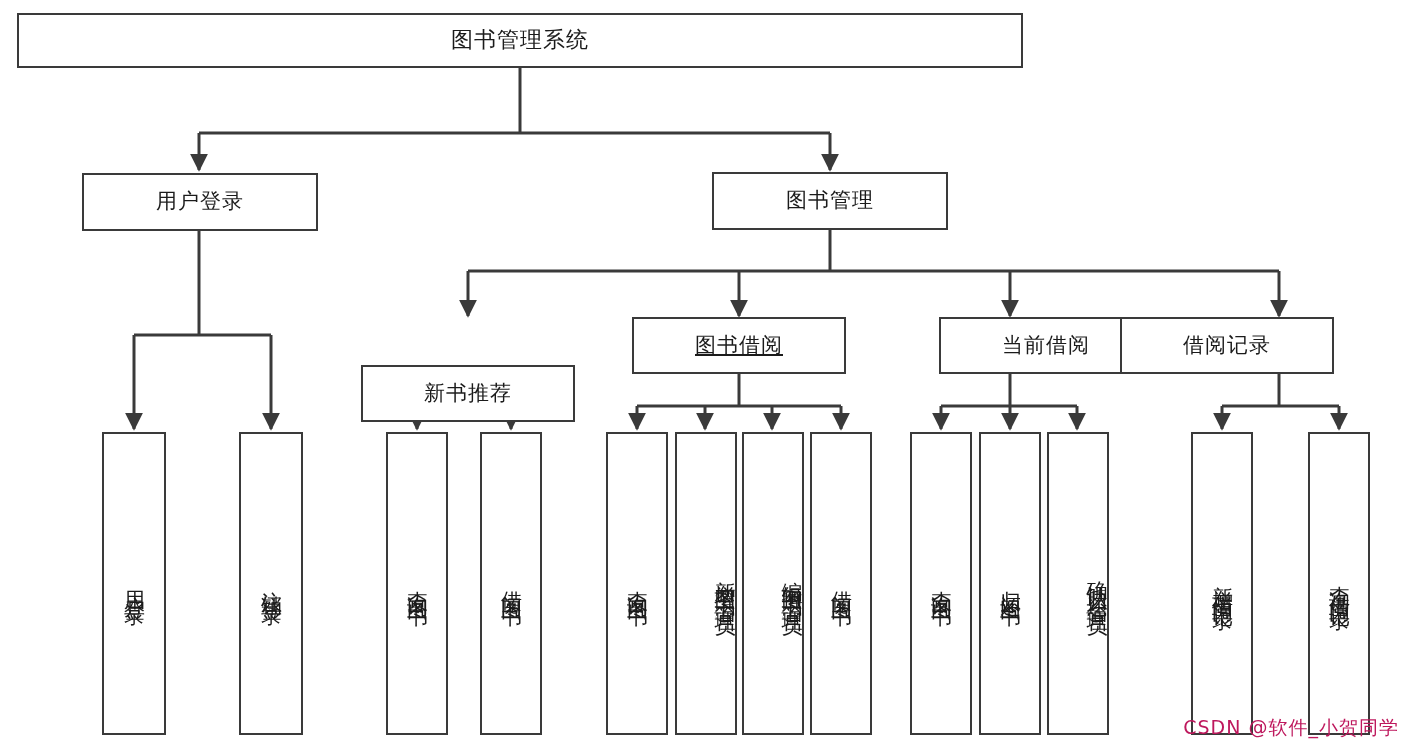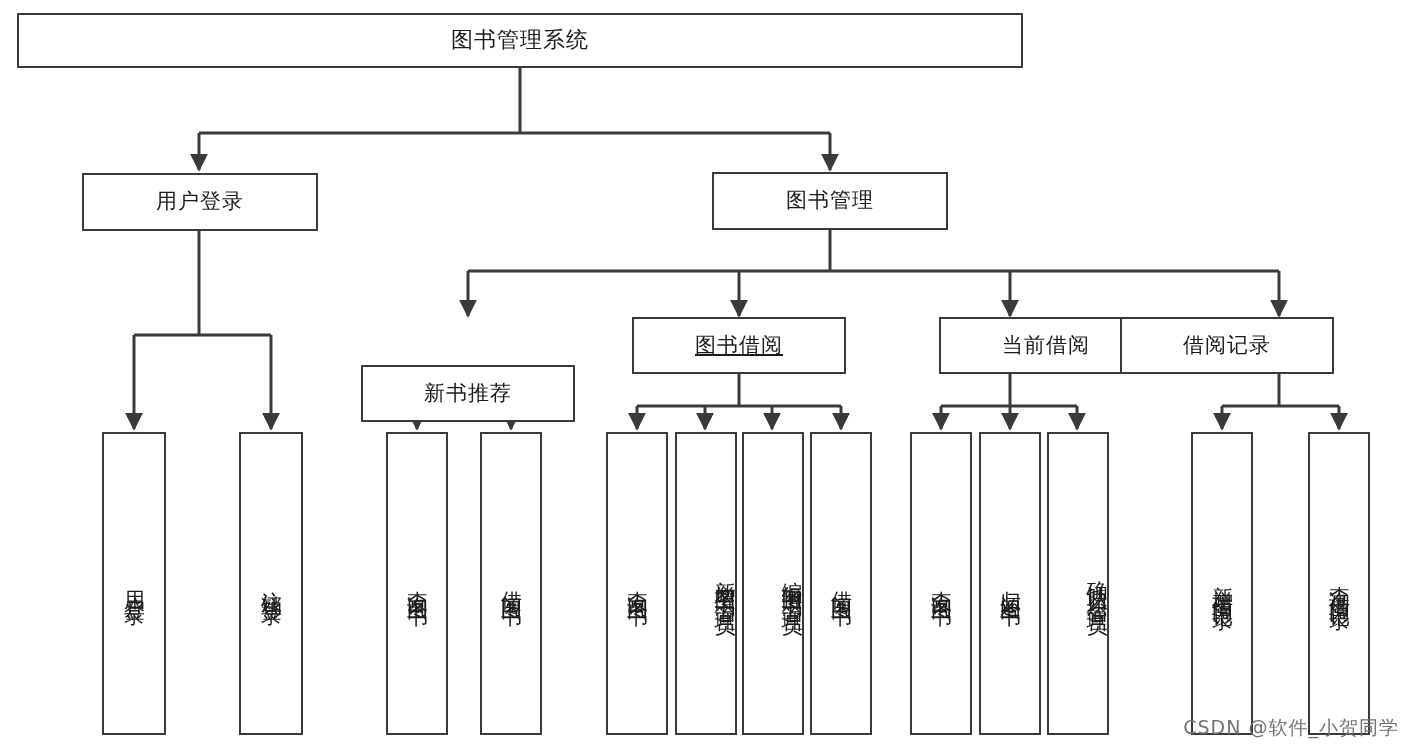--- a/index.html
+++ b/index.html
@@ -62,21 +62,21 @@
   .node-v .vlabel {
     writing-mode: vertical-rl;
     text-orientation: upright;
     white-space: nowrap;
   }
   .watermark {
     position: absolute;
     right: 6px;
     bottom: 6px;
     font-size: 19px;
-    color: #737373;
+    color: #be185d;
     letter-spacing: 1px;
     white-space: nowrap;
     user-select: none;
   }
 </style>
 </head>
 <body>
 
 <div id="diagram-root">
 

